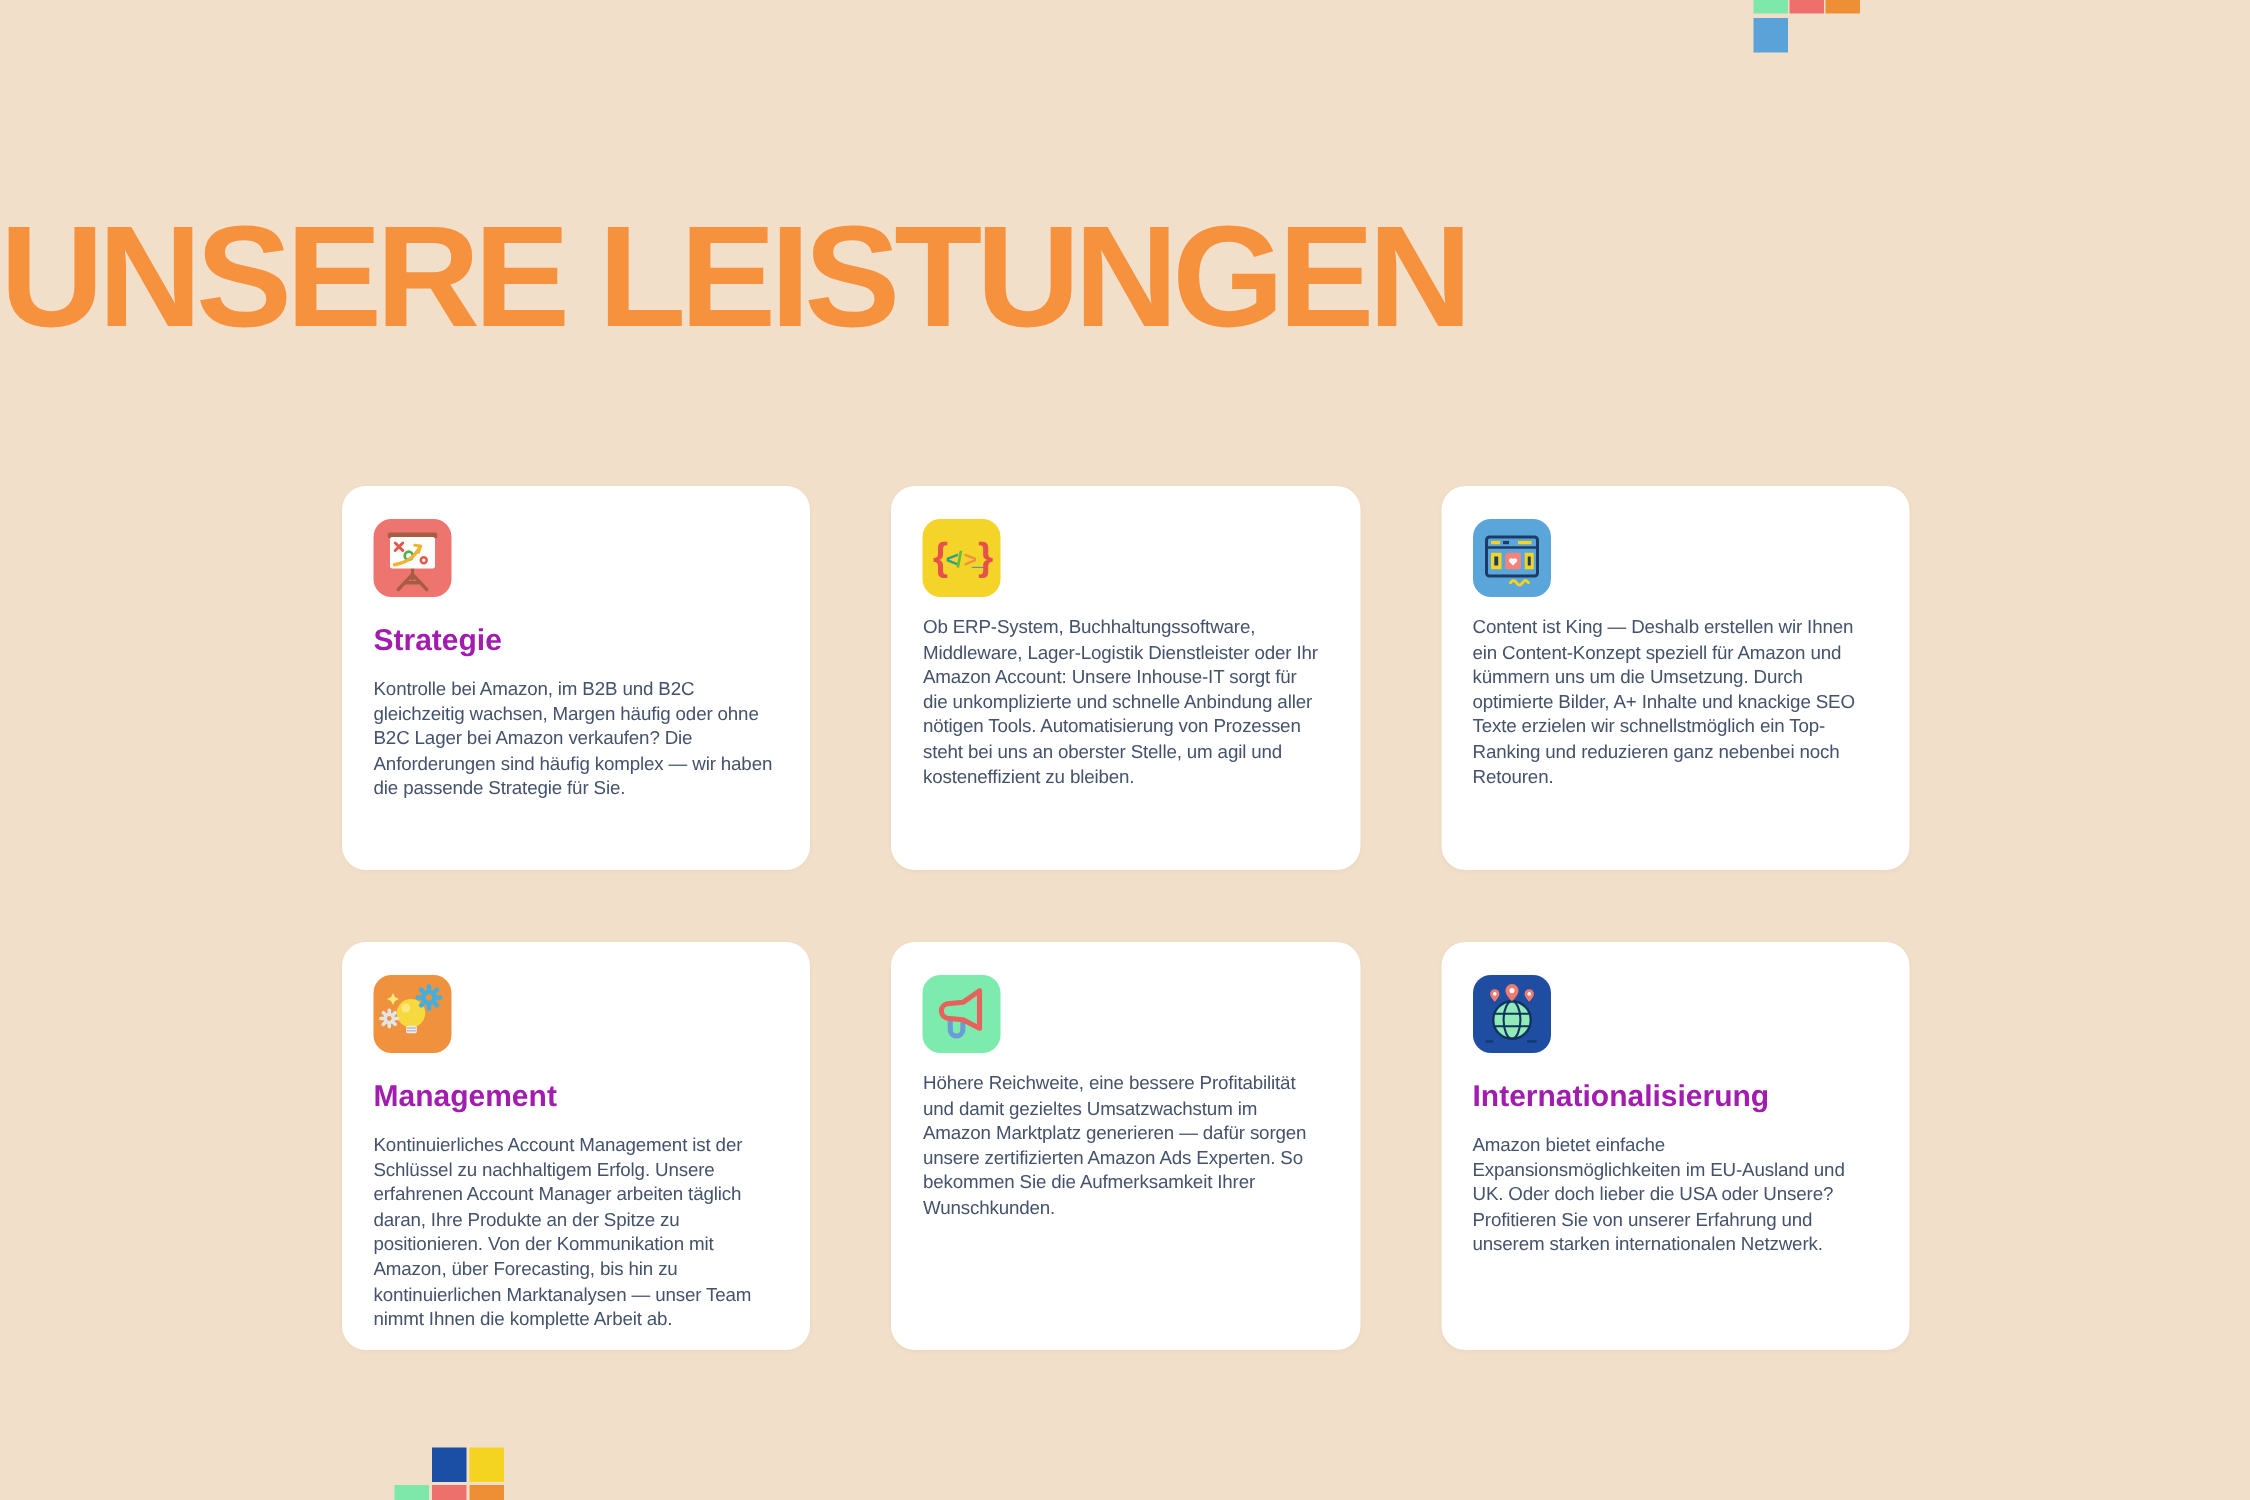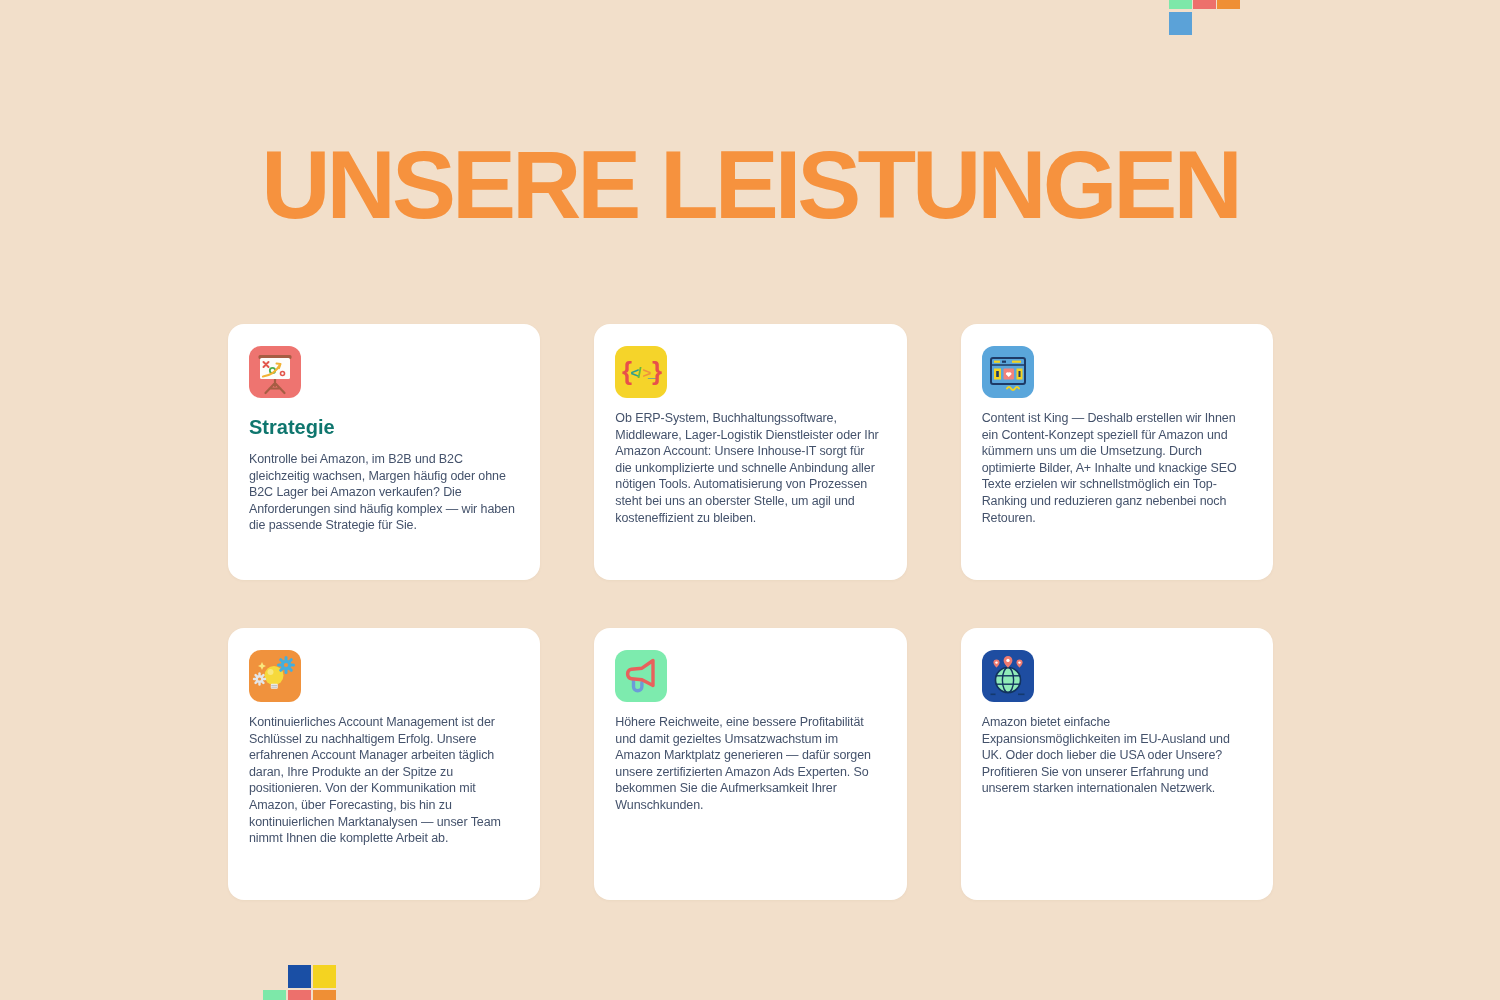--- a/index.html
+++ b/index.html
@@ -4,21 +4,21 @@
 <style>
   * { box-sizing: border-box; }
   html, body {
     margin: 0; padding: 0;
     width: 1500px; height: 1000px;
     overflow: hidden; position: relative;
     font-family: "Liberation Sans", sans-serif;
   }
   h1.page-title {
     position: absolute; top: 137px; left: 0; right: 0;
-    margin: 0; text-align: center;
+    margin: 0; text-align: left;
     font-size: 96px; line-height: 96px; font-weight: 700;
     letter-spacing: -4px;
   }
   .cards {
     position: absolute; top: 324px; left: 228px; right: 227px;
     display: grid;
     grid-template-columns: repeat(3, 1fr);
     grid-template-rows: 256px 272px;
     column-gap: 54px; row-gap: 48px;
   }
@@ -30,21 +30,21 @@
   }
   .icon-tile {
     width: 52px; height: 52px;
     border-radius: 12px;
     display: flex; align-items: center; justify-content: center;
   }
   .icon-tile svg { width: 52px; height: 52px; display: block; }
   .card h3 {
     margin: 17px 0 0 0;
     font-size: 20px; line-height: 24px; font-weight: 700;
-    color: #0f766e;
+    color: #a21caf;
   }
   .card p {
     margin: 12px 0 0 0;
     font-size: 12.5px; line-height: 16.6px;
     letter-spacing: -0.1px;
     color: #44526B;
   }
   .sq { position: absolute; width: 23px; height: 23px; }
   
   .tr-g { left: 1169px; top: -14px; }
@@ -136,20 +136,21 @@
         <g stroke="#E3E6E9" stroke-width="2.4" stroke-linecap="round">
           <line x1="10.5" y1="23.5" x2="10.5" y2="34.5"></line>
           <line x1="5" y1="29" x2="16" y2="29"></line>
           <line x1="6.6" y1="25.1" x2="14.4" y2="32.9"></line>
           <line x1="14.4" y1="25.1" x2="6.6" y2="32.9"></line>
         </g>
         <circle cx="10.5" cy="29" r="3.8" fill="#E3E6E9"></circle>
         <circle cx="10.5" cy="29" r="1.6" fill="#F0923D"></circle>
       </svg>
     </div>
+    <h3>Management</h3>
     <p>Kontinuierliches Account Management ist der Schlüssel zu nachhaltigem Erfolg. Unsere erfahrenen Account Manager arbeiten täglich daran, Ihre Produkte an der Spitze zu positionieren. Von der Kommunikation mit Amazon, über Forecasting, bis hin zu kontinuierlichen Marktanalysen — unser Team nimmt Ihnen die komplette Arbeit ab.</p>
   </div>
 
   <div class="card">
     <div class="icon-tile" style="background: rgb(125, 235, 174);">
       <svg viewBox="0 0 52 52">
         <path d="M18.5 29.5 V36.5 A4.2 4.2 0 0 0 26.9 36.5 V32.5" stroke="#6C9BD8" stroke-width="3.4" stroke-linecap="round" fill="none"></path>
         <path d="M38 10.5 V35.5 L27 29.8 L16.5 28.8 A4.9 4.9 0 0 1 16.5 19.2 L27 18.2 Z" stroke="#E8615C" stroke-width="3.4" stroke-linejoin="round" stroke-linecap="round" fill="#7DEBAE"></path>
       </svg>
     </div>
@@ -166,20 +167,21 @@
         <path d="M26 6 a4.4 4.4 0 0 1 4.4 4.4 c0 3.1 -4.4 7.2 -4.4 7.2 s-4.4 -4.1 -4.4 -7.2 A4.4 4.4 0 0 1 26 6 z" fill="#F07B70"></path>
         <circle cx="26" cy="10.4" r="1.7" fill="#ffffff"></circle>
         <path d="M14.5 9.5 a3.1 3.1 0 0 1 3.1 3.1 c0 2.2 -3.1 5.1 -3.1 5.1 s-3.1 -2.9 -3.1 -5.1 A3.1 3.1 0 0 1 14.5 9.5 z" fill="#F07B70"></path>
         <circle cx="14.5" cy="12.6" r="1.2" fill="#ffffff"></circle>
         <path d="M37.5 9.5 a3.1 3.1 0 0 1 3.1 3.1 c0 2.2 -3.1 5.1 -3.1 5.1 s-3.1 -2.9 -3.1 -5.1 A3.1 3.1 0 0 1 37.5 9.5 z" fill="#F07B70"></path>
         <circle cx="37.5" cy="12.6" r="1.2" fill="#ffffff"></circle>
         <rect x="8.5" y="43.5" width="5" height="1.6" fill="#12335E" opacity="0.75"></rect>
         <rect x="36" y="43.5" width="6.5" height="1.6" fill="#12335E" opacity="0.75"></rect>
       </svg>
     </div>
+    <h3>Internationalisierung</h3>
     <p>Amazon bietet einfache Expansionsmöglichkeiten im EU-Ausland und UK. Oder doch lieber die USA oder Unsere? Profitieren Sie von unserer Erfahrung und unserem starken internationalen Netzwerk.</p>
   </div>
 
 </div>
 
 <div class="sq tr-g" style="background: rgb(125, 232, 169);"></div>
 <div class="sq tr-r" style="background: rgb(237, 112, 108);"></div>
 <div class="sq tr-o" style="background: rgb(239, 143, 53);"></div>
 <div class="sq tr-b" style="background: rgb(91, 162, 216);"></div>
 <div class="sq bl-b" style="background: rgb(26, 79, 165);"></div>

